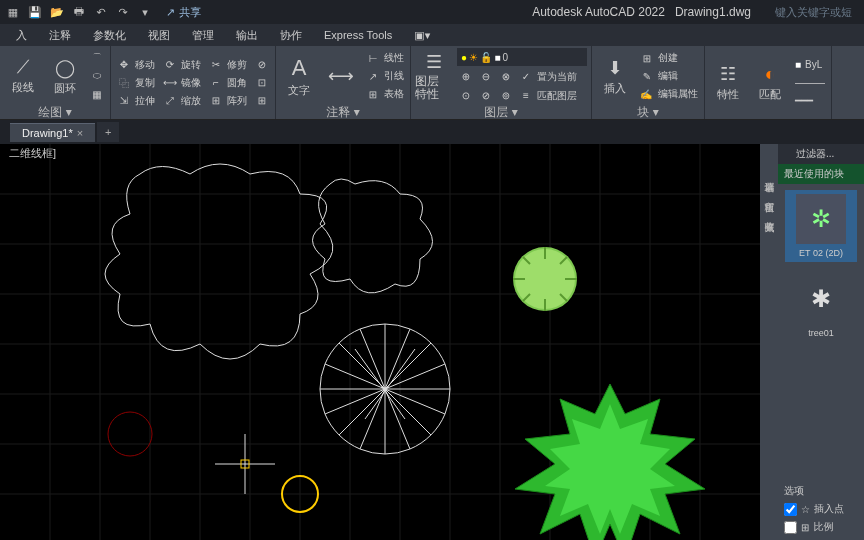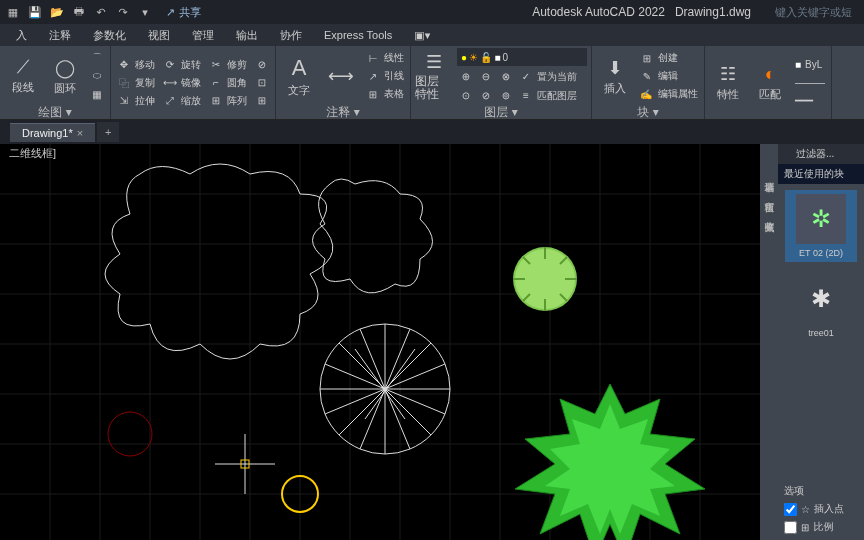--- a/index.html
+++ b/index.html
@@ -25,21 +25,21 @@
 .doc-tabs { height:24px; background:#1f2228; display:flex; align-items:center; padding-left:10px; gap:2px; }
 .doc-tab { background:#404650; padding:3px 12px; font-size:11px; color:#eee; display:flex; align-items:center; gap:4px; border-top:1px solid #5a6270; }
 .doc-tab .x { color:#aaa; }
 .plus-tab { width:22px; height:20px; display:flex; align-items:center; justify-content:center; color:#aaa; background:#2a2e36; }
 .workspace { position:absolute; top:144px; left:0; right:86px; bottom:0; background:#000; overflow:hidden; }
 .view-label { position:absolute; top:2px; left:9px; color:#ccc; font-size:11px; }
 .right-strip { position:absolute; top:144px; right:86px; width:18px; bottom:0; background:#404650; display:flex; flex-direction:column; align-items:center; gap:20px; padding-top:30px; }
 .right-strip div { writing-mode:vertical-rl; font-size:10px; color:#bbb; }
 .palette { position:absolute; top:144px; right:0; width:86px; bottom:0; background:#404650; display:flex; flex-direction:column; }
 .pal-head { background:#2a2e36; padding:3px 18px; font-size:10px; }
-.pal-sub { padding:3px 6px; font-size:10px; background:#0f172a; }
+.pal-sub { padding:3px 6px; font-size:10px; background:#14532d; }
 .block-item { margin:6px auto; width:72px; text-align:center; font-size:9px; color:#ccc; }
 .block-item.sel { background:#32628f; padding:4px 0; }
 .block-thumb { width:50px; height:50px; background:#4a5060; margin:0 auto 4px; display:flex; align-items:center; justify-content:center; }
 svg { display:block; }
 .options-section { margin-top:auto; padding:4px 6px; font-size:10px; }
 .opt-row { display:flex; align-items:center; gap:4px; padding:2px 0; }
 </style>
 </head>
 <body>
 

